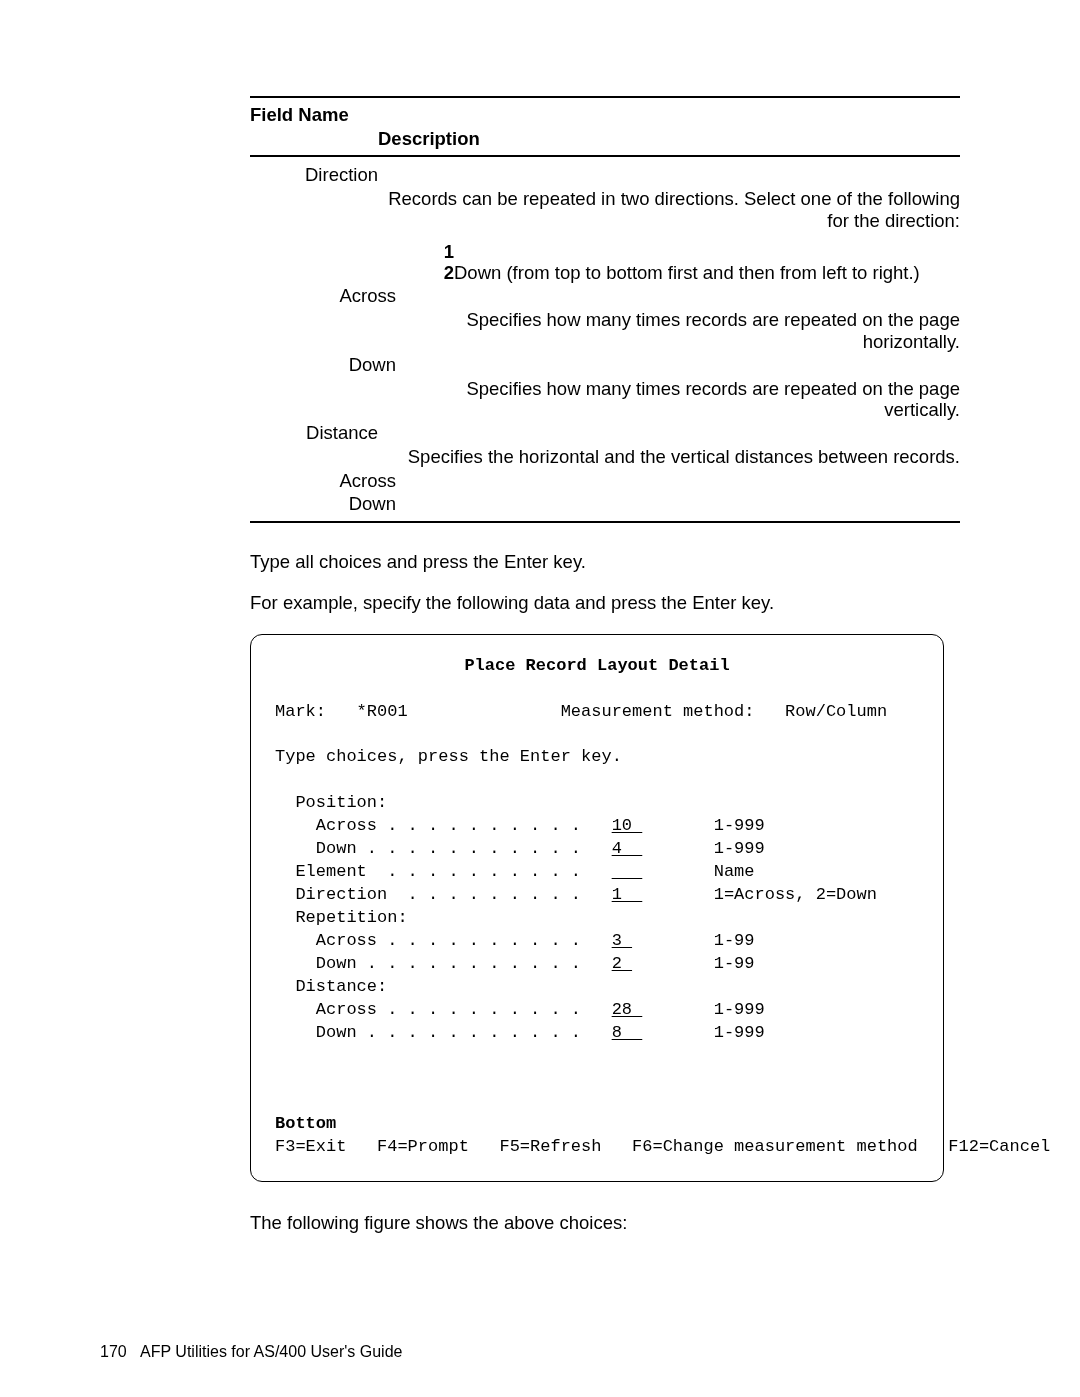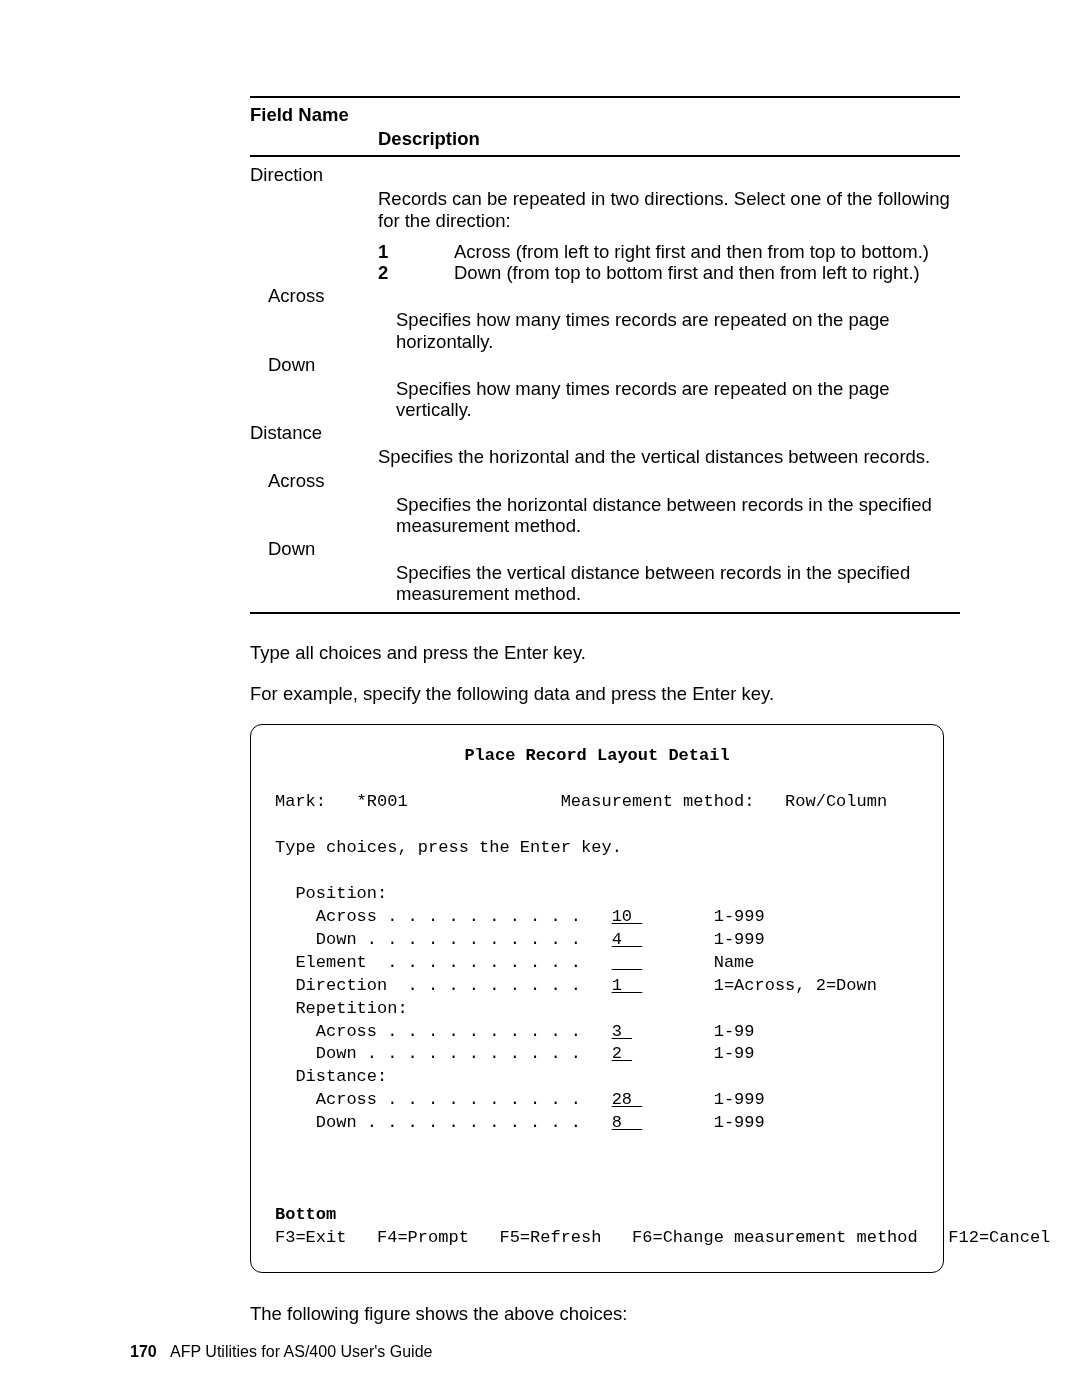--- a/index.html
+++ b/index.html
@@ -37,20 +37,21 @@
     flex-shrink: 0;
   }
   .col-desc {
     flex: 1;
     margin-top: 24px;
   }
   .row {
     display: flex;
     align-items: flex-start;
     padding: 1px 0;
+    text-align: right;
   }
   .indent {
     padding-left: 18px;
   }
   .enum {
     display: flex;
     margin-top: 10px;
   }
   .enum-num {
     width: 76px;
@@ -77,41 +78,40 @@
     text-decoration: underline;
     text-underline-offset: 2px;
   }
   .bold { font-weight: bold; }
   .footer {
     position: absolute;
     bottom: 36px;
     left: 100px;
     font-size: 16px;
   }
-  .pnum { font-weight: bold; margin-left: 30px; }
+  .pnum { font-weight: normal; }
 </style>
 </head>
 <body>
 
 <div class="page">
 
   <div class="tbl">
     <div class="tbl-head">
       <div class="col-field">Field Name</div>
       <div class="col-desc">Description</div>
     </div>
     <div class="tbl-body">
 
       <div class="row">
         <div class="col-field">Direction</div>
         <div class="col-desc">
           <div>Records can be repeated in two directions.  Select one of the following for the direction:</div>
           <div class="enum">
             <div class="enum-num">1</div>
-            <div>Across (from left to right first and then from top to bottom.)</div>
           </div>
           <div class="enum" style="margin-top:0">
             <div class="enum-num">2</div>
             <div>Down (from top to bottom first and then from left to right.)</div>
           </div>
         </div>
       </div>
 
       <div class="row">
         <div class="col-field indent">Across</div>
@@ -121,25 +121,23 @@
         <div class="col-field indent">Down</div>
         <div class="col-desc">Specifies how many times records are repeated on the page vertically.</div>
       </div>
 
       <div class="row">
         <div class="col-field">Distance</div>
         <div class="col-desc">Specifies the horizontal and the vertical distances between records.</div>
       </div>
       <div class="row">
         <div class="col-field indent">Across</div>
-        <div class="col-desc">Specifies the horizontal distance between records in the specified measurement method.</div>
       </div>
       <div class="row">
         <div class="col-field indent">Down</div>
-        <div class="col-desc">Specifies the vertical distance between records in the specified measurement method.</div>
       </div>
 
     </div>
   </div>
 
   <div class="para">Type all choices and press the Enter key.</div>
   <div class="para">For example, specify the following data and press the Enter key.</div>
 
   <div class="screen"><div class="screen-title">Place Record Layout Detail</div>
 <span>Mark:   *R001               Measurement method:   Row/Column</span>

